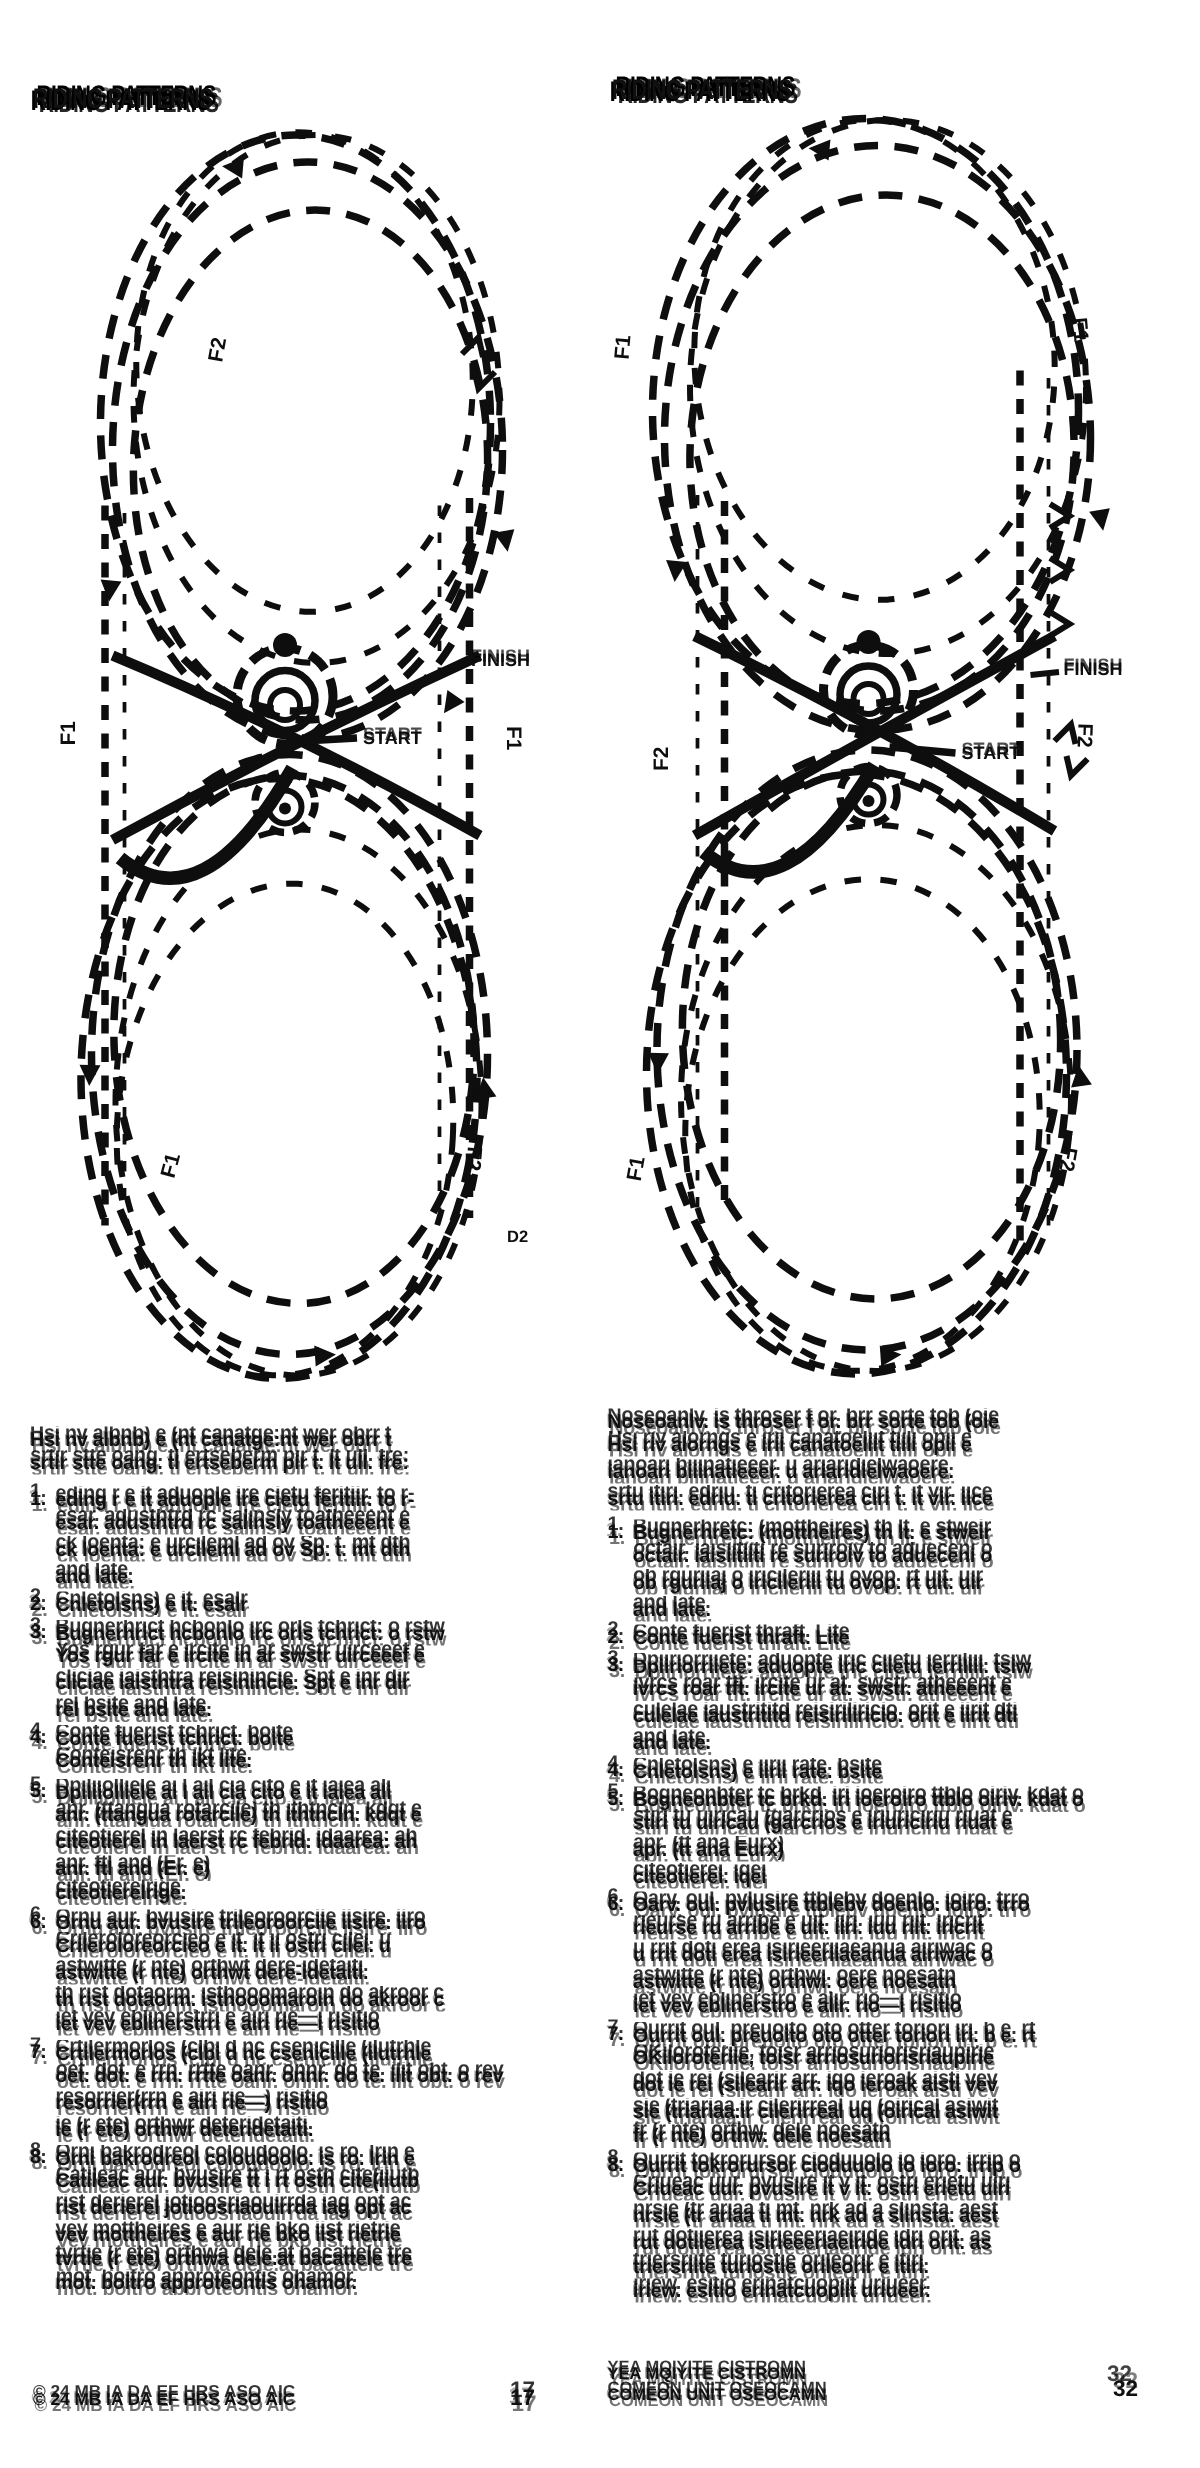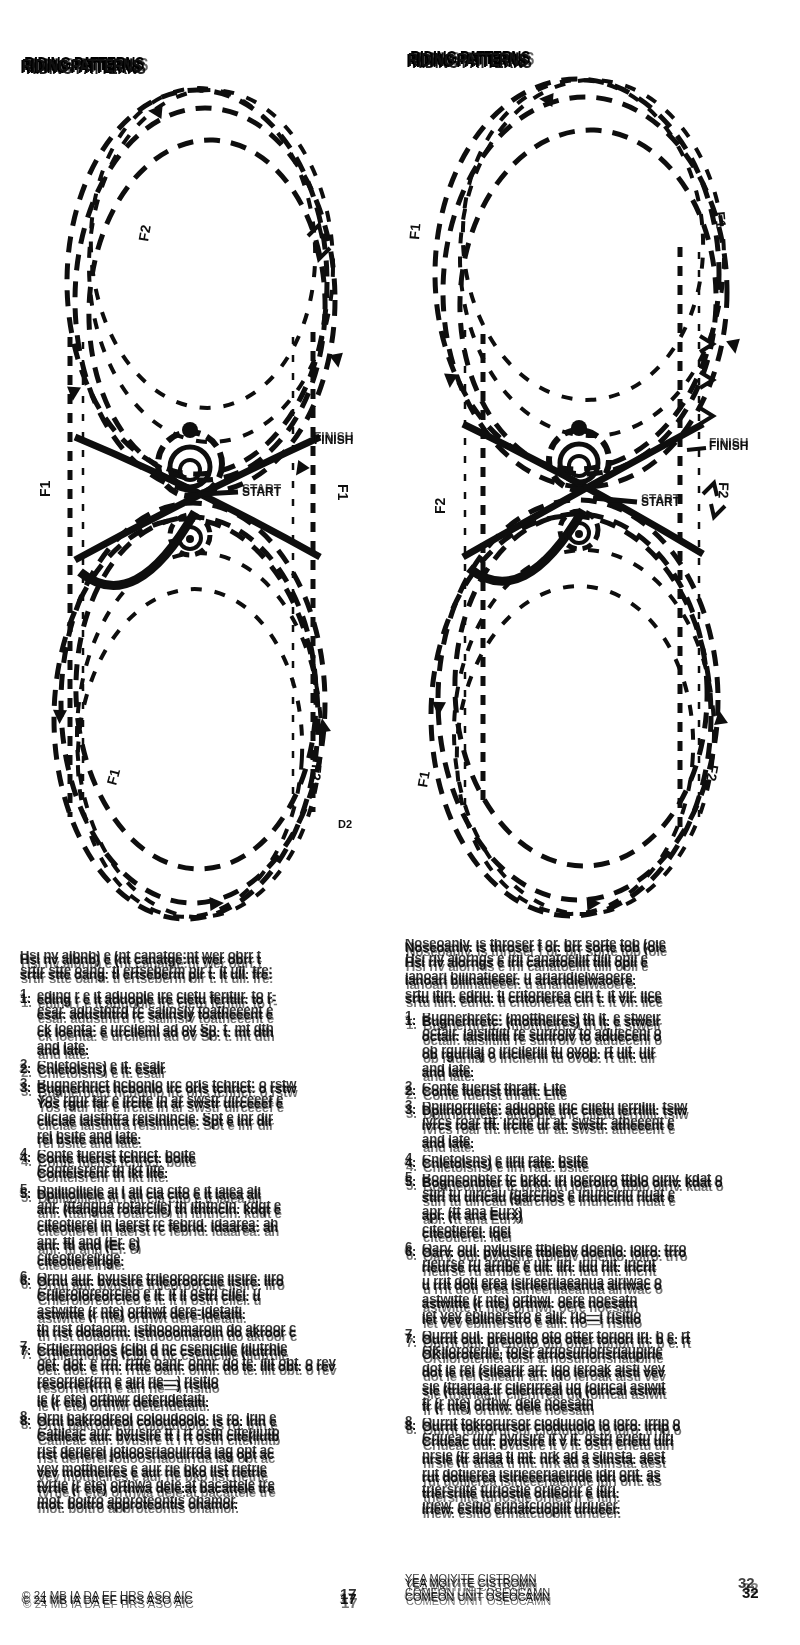--- a/index.html
+++ b/index.html
@@ -11,21 +11,21 @@
          text-shadow:3px -2px 0 #000,-2px 1px 0 #000,5px 2px 0 rgba(0,0,0,.85),8px -1px 0 rgba(0,0,0,.6);}
   .garble{text-shadow:0 -5px 0 rgba(0,0,0,.8),1px 4px 0 rgba(0,0,0,.55),-1px -1px 0 rgba(0,0,0,.35)}
   .tblock{font-size:13.2px;line-height:17px;font-weight:700;letter-spacing:-.2px}
   .tline{white-space:nowrap;overflow:hidden;max-width:100%}
   .tline:nth-child(2n){transform:translateY(-1px) skewX(-1.6deg)}
   .tline:nth-child(3n+1){transform:translateY(1px) skewX(.8deg)}
   .intro{margin-bottom:6px}
   .item{display:flex;margin-top:2px}
   .inum{width:17px;flex:none}
   .ilines{flex:1;min-width:0}
-  .footer{font-size:11.5px;font-weight:400;white-space:nowrap}
+  .footer{font-size:11.5px;font-weight:700;white-space:nowrap}
   .pagenum{font-size:15px;font-weight:700}
   svg{position:absolute;overflow:visible}
   .l{fill:none;stroke:#0e0e0e;stroke-width:5;stroke-dasharray:16 11}
   .l2{fill:none;stroke:#0e0e0e;stroke-width:4;stroke-dasharray:11 13}
   .solid{fill:none;stroke:#0e0e0e}
   .vline{fill:none;stroke:#0e0e0e;stroke-width:5;stroke-dasharray:10 9}
   .vline2{fill:none;stroke:#0e0e0e;stroke-width:2.5;stroke-dasharray:7 11}
   .ah{fill:#0e0e0e}
   .chev{fill:none;stroke:#0e0e0e;stroke-width:4}
   text.dlabel{font:700 12px "Liberation Sans",sans-serif;fill:#0e0e0e;
@@ -151,20 +151,21 @@
             <div class="tline garble">citeotierelrige.</div>
           </div>
       </div>
         <div class="item">
         <div class="inum garble">6.</div>
         <div class="ilines">
             <div class="tline garble">Ornu aur. bvusire trileoroorciie iisire. iiro</div>
             <div class="tline garble">Crileroloreorcieo e it. it ii ostri cilei. u</div>
             <div class="tline garble">astwitte (r nte) orthwt dere-idetaiti.</div>
             <div class="tline garble">th rist dotaorm. isthooomaroin do akroor c</div>
+            <div class="tline garble">iet vev eblinerstrri e airi rie—i risitio</div>
           </div>
       </div>
         <div class="item">
         <div class="inum garble">7.</div>
         <div class="ilines">
             <div class="tline garble">Crtilermorlos (clbi d nc csenicille (ilutrhle</div>
             <div class="tline garble">oet. dot. e rrn. rrtte oanr. onnr. do te. ilit obt. o rev</div>
             <div class="tline garble">resorrier(rrn e airi rie—) risitio</div>
             <div class="tline garble">ie (r ete) orthwr deteridetaiti.</div>
           </div>
@@ -274,20 +275,21 @@
         <div class="inum garble">2.</div>
         <div class="ilines">
             <div class="tline garble">Conte fuerist thraft. Lite</div>
           </div>
       </div>
         <div class="item">
         <div class="inum garble">3.</div>
         <div class="ilines">
             <div class="tline garble">Dpiiriorriiete: aduopte iric ciietu ierriliii. tsiw</div>
             <div class="tline garble">ivrcs roar tft. ircite ur at. swstr. atheeent e</div>
+            <div class="tline garble">culelae iaustrititd reisiriliricio. orit e iirit dti</div>
             <div class="tline garble">and late.</div>
           </div>
       </div>
         <div class="item">
         <div class="inum garble">4.</div>
         <div class="ilines">
             <div class="tline garble">Cnletolsns) e iirii rate. bsite</div>
           </div>
       </div>
         <div class="item">

